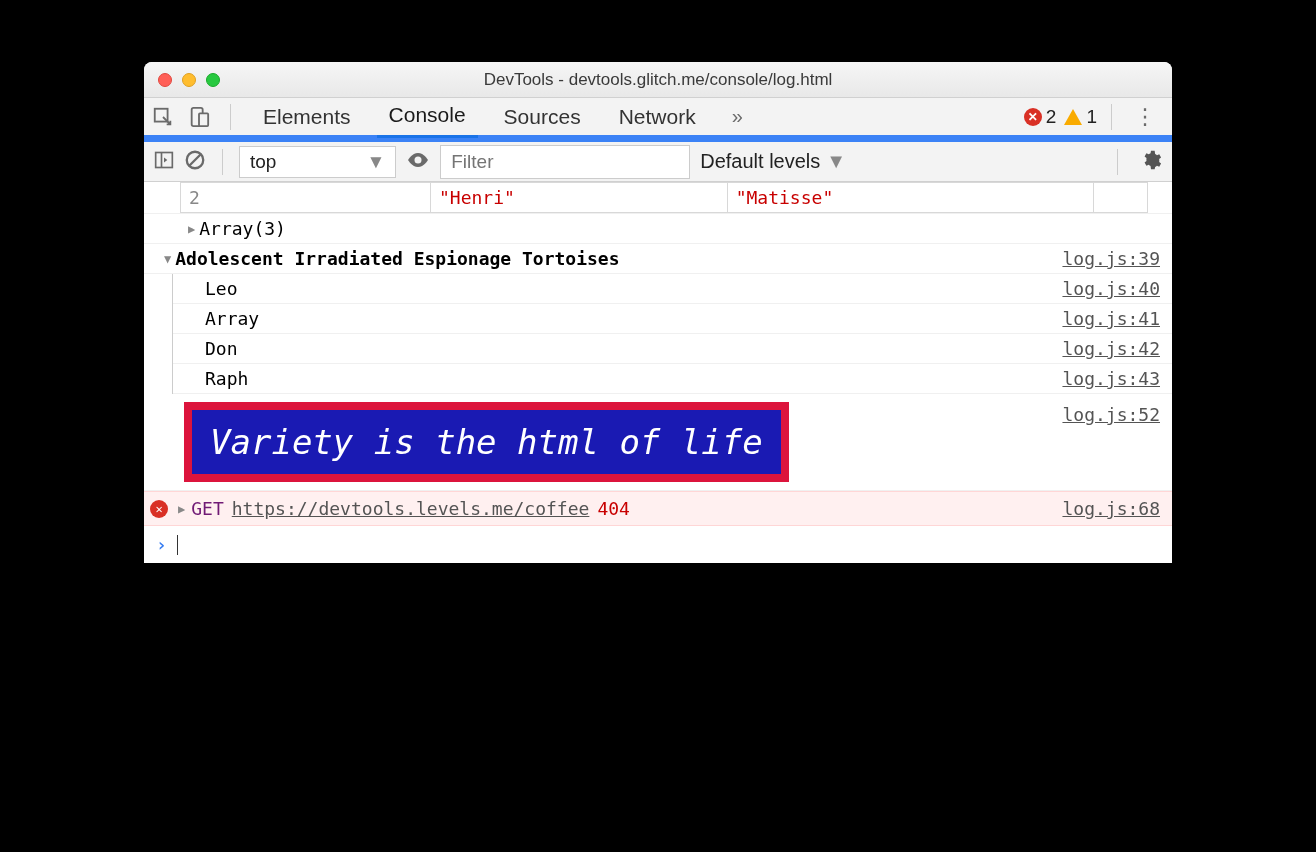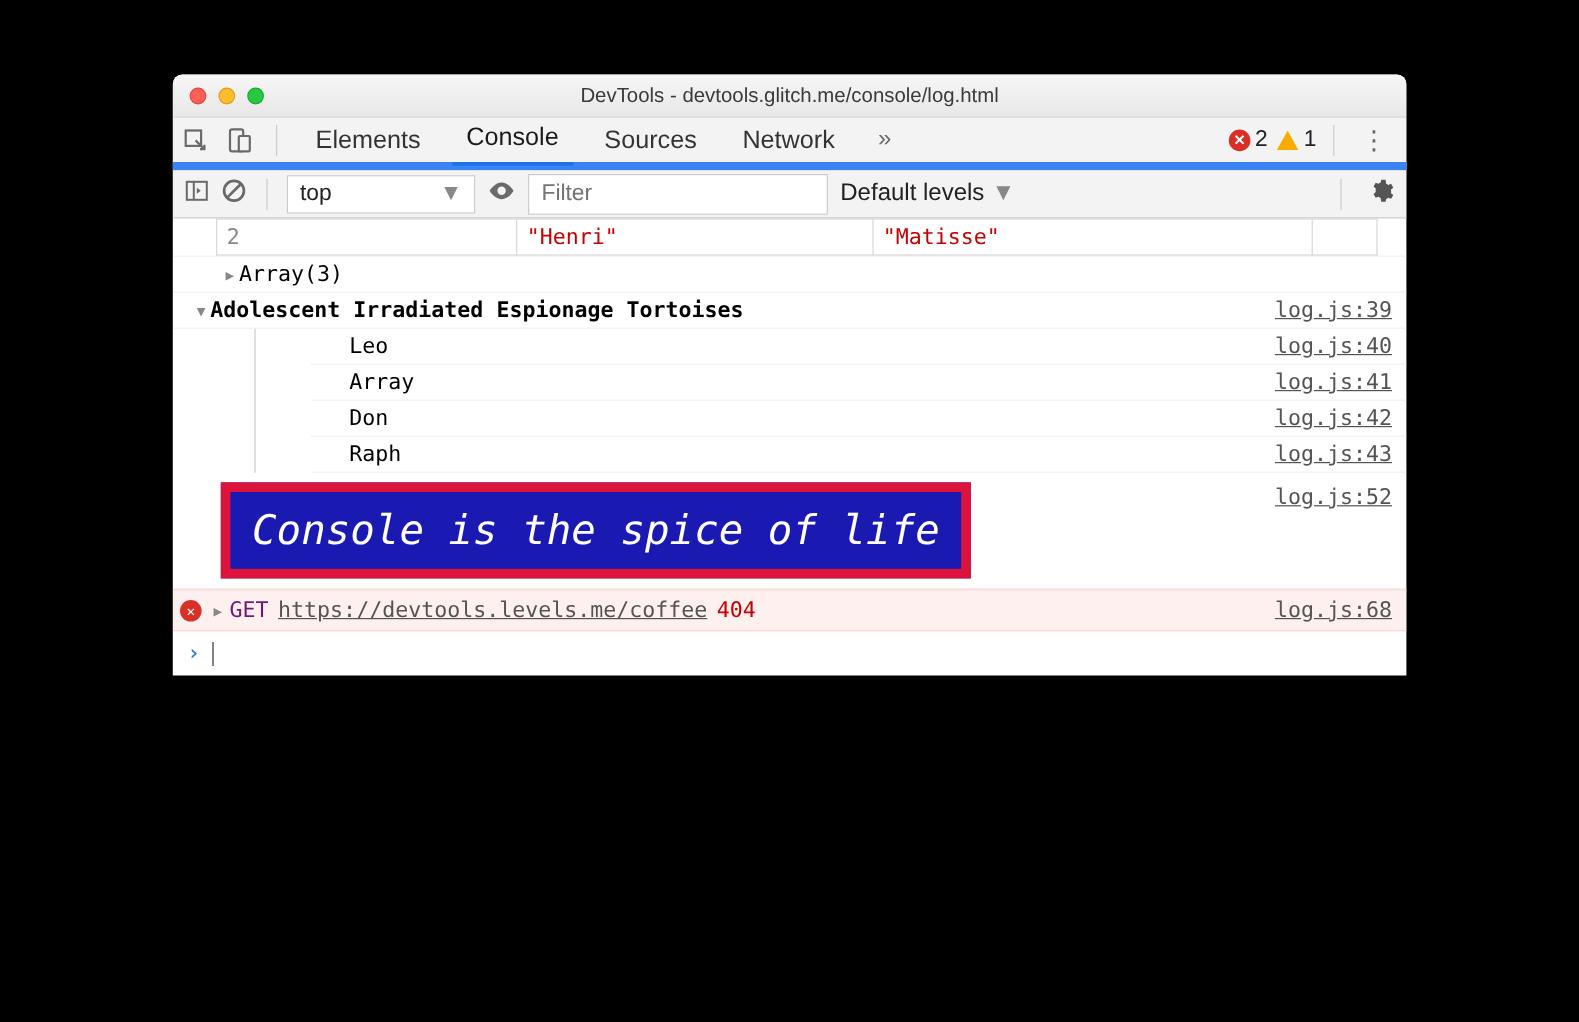--- a/index.html
+++ b/index.html
@@ -107,21 +107,21 @@
   }
   .err-row { background: #fff0f0; border-top: 1px solid #ffd6d6; border-bottom: 1px solid #ffd6d6; padding: 6px 12px 6px 6px; display: flex; align-items: center; }
   .err-x { width: 18px; height: 18px; border-radius: 50%; background: #d93025; color: #fff; display: flex; align-items: center; justify-content: center; font-size: 12px; font-weight: bold; margin-right: 10px; }
   .err-arrow { color: #888; font-size: 12px; margin-right: 6px; }
   .get { color: #701a75; margin-right: 8px; }
   .url { color: #545454; text-decoration: underline; margin-right: 8px; }
   .status404 { color: #c80000; }
   .prompt-row { display: flex; align-items: center; padding: 8px 12px; }
   .prompt { color: #367cf1; font-weight: bold; font-size: 18px; margin-right: 10px; }
   .cursor { width: 1px; height: 20px; background: #333; }
-  .tree-line { border-left: 1px solid #ccc; margin-left: 68px; padding-left: 46px; }
+  .tree-line { border-left: 1px solid #ccc; margin-left: 28px; }
   .tree-item { padding-left: 32px; }
   .group-row { padding-left: 20px; }
   .array-row { padding-left: 44px; }
   .eye-icon svg { fill: #6a6a6a; }
 </style>
 </head>
 <body>
 
 <div class="window">
 
@@ -246,21 +246,21 @@
         <span>Don</span>
         <span class="link">log.js:42</span>
       </div>
       <div class="row tree-item">
         <span>Raph</span>
         <span class="link">log.js:43</span>
       </div>
     </div>
 
     <div class="row" style="padding-left:40px;align-items:flex-start;padding-top:4px;padding-bottom:4px;">
-      <div class="styled-log">Console is the spice of life</div>
+      <div class="styled-log">Variety is the html of life</div>
       <span class="link" style="margin-top:6px">log.js:52</span>
     </div>
 
     <div class="err-row">
       <span class="err-x">✕</span>
       <span class="err-arrow">▶</span>
       <span class="get">GET</span>
       <span class="url">https://devtools.levels.me/coffee</span>
       <span class="status404">404</span>
       <span class="link">log.js:68</span>

